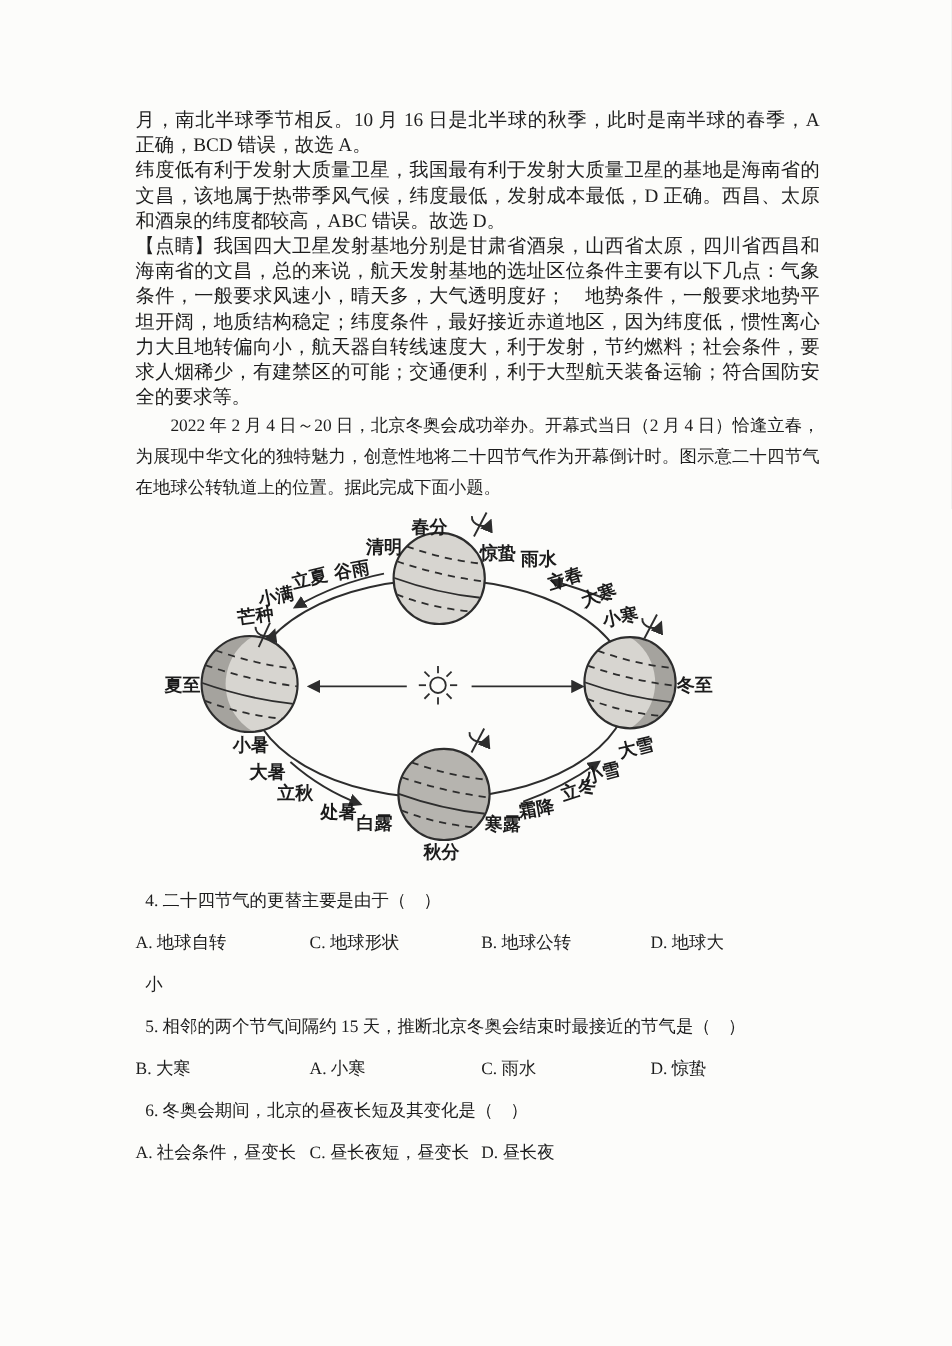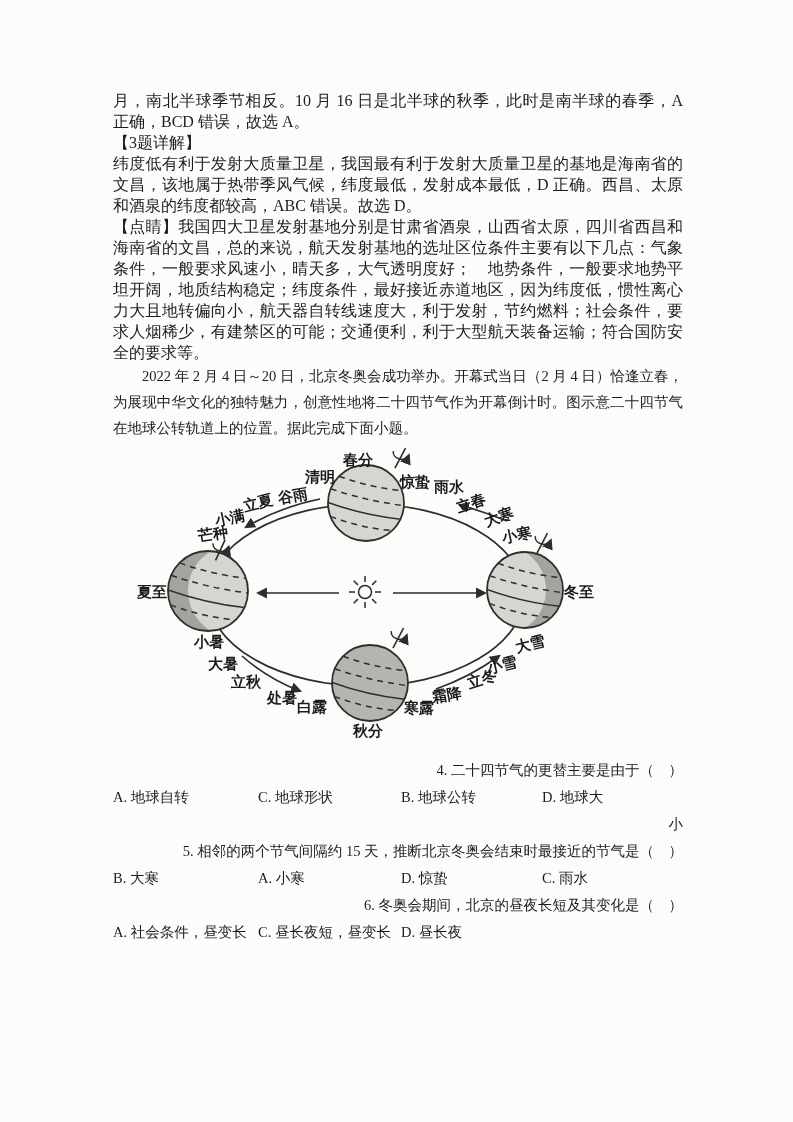--- a/index.html
+++ b/index.html
@@ -4,36 +4,35 @@
 <style>
   html,body{margin:0;padding:0;background:#e8e8e8}
   .page{position:relative;width:793px;height:1122px;background:#fcfcfa;overflow:hidden;
         font-family:"Liberation Serif","DejaVu Serif",serif;color:#1d1d1d}
   .content{position:absolute;left:113px;top:90px;width:570px}
   .para{margin:0;font-size:16px;line-height:21px;text-align:justify}
   .passage{margin:0;font-size:14.5px;line-height:26px;text-align:justify;
            text-indent:2em}
   .figure{position:relative;width:570px;height:310px;margin-left:7px}
   .qblock{margin-top:6px;font-size:14.5px}
-  .qline{margin:0;line-height:27px;text-align:right}
+  .qline{margin:8px;line-height:27px;text-align:left}
   .opts{display:grid;grid-template-columns:145px 143px 141px 1fr;line-height:27px}
   .opts span{white-space:nowrap}
   svg text{font-family:"Liberation Serif","DejaVu Serif",serif;font-size:15px;
            font-weight:600;fill:#1b1b1b}
   .ln{stroke:#2d2d2d;fill:none}
 </style>
 </head>
 <body>
 
 <div class="page">
   <div class="content">
 
     <p class="para">月，南北半球季节相反。10 月 16 日是北半球的秋季，此时是南半球的春季，A 正确，BCD 错误，故选 A。</p>
 
-    <p class="para">【3题详解】</p>
 
     <p class="para">纬度低有利于发射大质量卫星，我国最有利于发射大质量卫星的基地是海南省的文昌，该地属于热带季风气候，纬度最低，发射成本最低，D 正确。西昌、太原和酒泉的纬度都较高，ABC 错误。故选 D。</p>
 
     <p class="para">【点睛】我国四大卫星发射基地分别是甘肃省酒泉，山西省太原，四川省西昌和海南省的文昌，总的来说，航天发射基地的选址区位条件主要有以下几点：气象条件，一般要求风速小，晴天多，大气透明度好；　地势条件，一般要求地势平坦开阔，地质结构稳定；纬度条件，最好接近赤道地区，因为纬度低，惯性离心力大且地转偏向小，航天器自转线速度大，利于发射，节约燃料；社会条件，要求人烟稀少，有建禁区的可能；交通便利，利于大型航天装备运输；符合国防安全的要求等。</p>
 
     <p class="passage">2022 年 2 月 4 日～20 日，北京冬奥会成功举办。开幕式当日（2 月 4 日）恰逢立春，为展现中华文化的独特魅力，创意性地将二十四节气作为开幕倒计时。图示意二十四节气在地球公转轨道上的位置。据此完成下面小题。</p>
 
     <div class="figure">
       <svg width="570" height="310" viewBox="0 0 570 310">
         <defs>
@@ -173,22 +172,22 @@
         <span>C. 地球形状</span>
         <span>B. 地球公转</span>
         <span>D. 地球大</span>
       </div>
       <p class="qline">小</p>
 
       <p class="qline">5. 相邻的两个节气间隔约 15 天，推断北京冬奥会结束时最接近的节气是（　）</p>
       <div class="opts">
         <span>B. 大寒</span>
         <span>A. 小寒</span>
+        <span>C. 雨水</span>
         <span>D. 惊蛰</span>
-        <span>C. 雨水</span>
       </div>
 
       <p class="qline">6. 冬奥会期间，北京的昼夜长短及其变化是（　）</p>
       <div class="opts">
         <span>A. 社会条件，昼变长</span>
         <span>C. 昼长夜短，昼变长</span>
         <span>D. 昼长夜</span>
       </div>
     </div>
 

